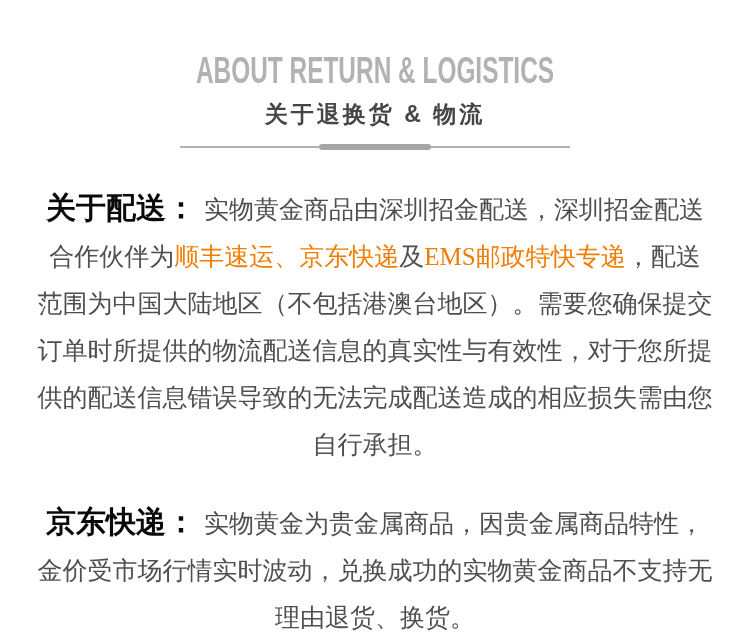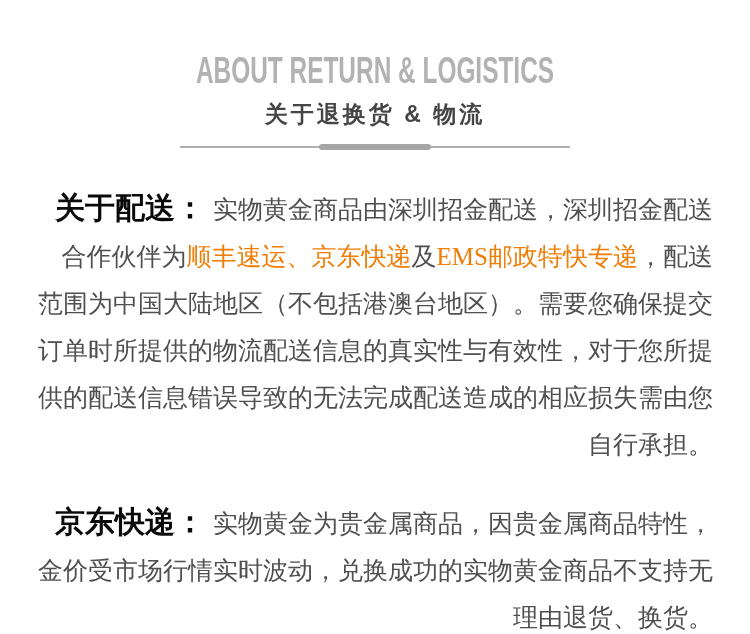--- a/index.html
+++ b/index.html
@@ -61,21 +61,21 @@
   main {
     margin-top: 34px;
     padding: 0 37px;
   }
 
   .para {
     margin: 0;
     font-size: 25px;
     line-height: 47px;
     color: var(--body-gray, #4f4f4f);
-    text-align: right;
+    text-align: center;
     word-break: break-all;
     line-break: anywhere;
   }
   .para + .para { margin-top: 30px; }
 
   .lead {
     font-size: 30px;
     font-weight: bold;
     color: var(--lead-black, #0a0a0a);
     margin-right: 8px;

